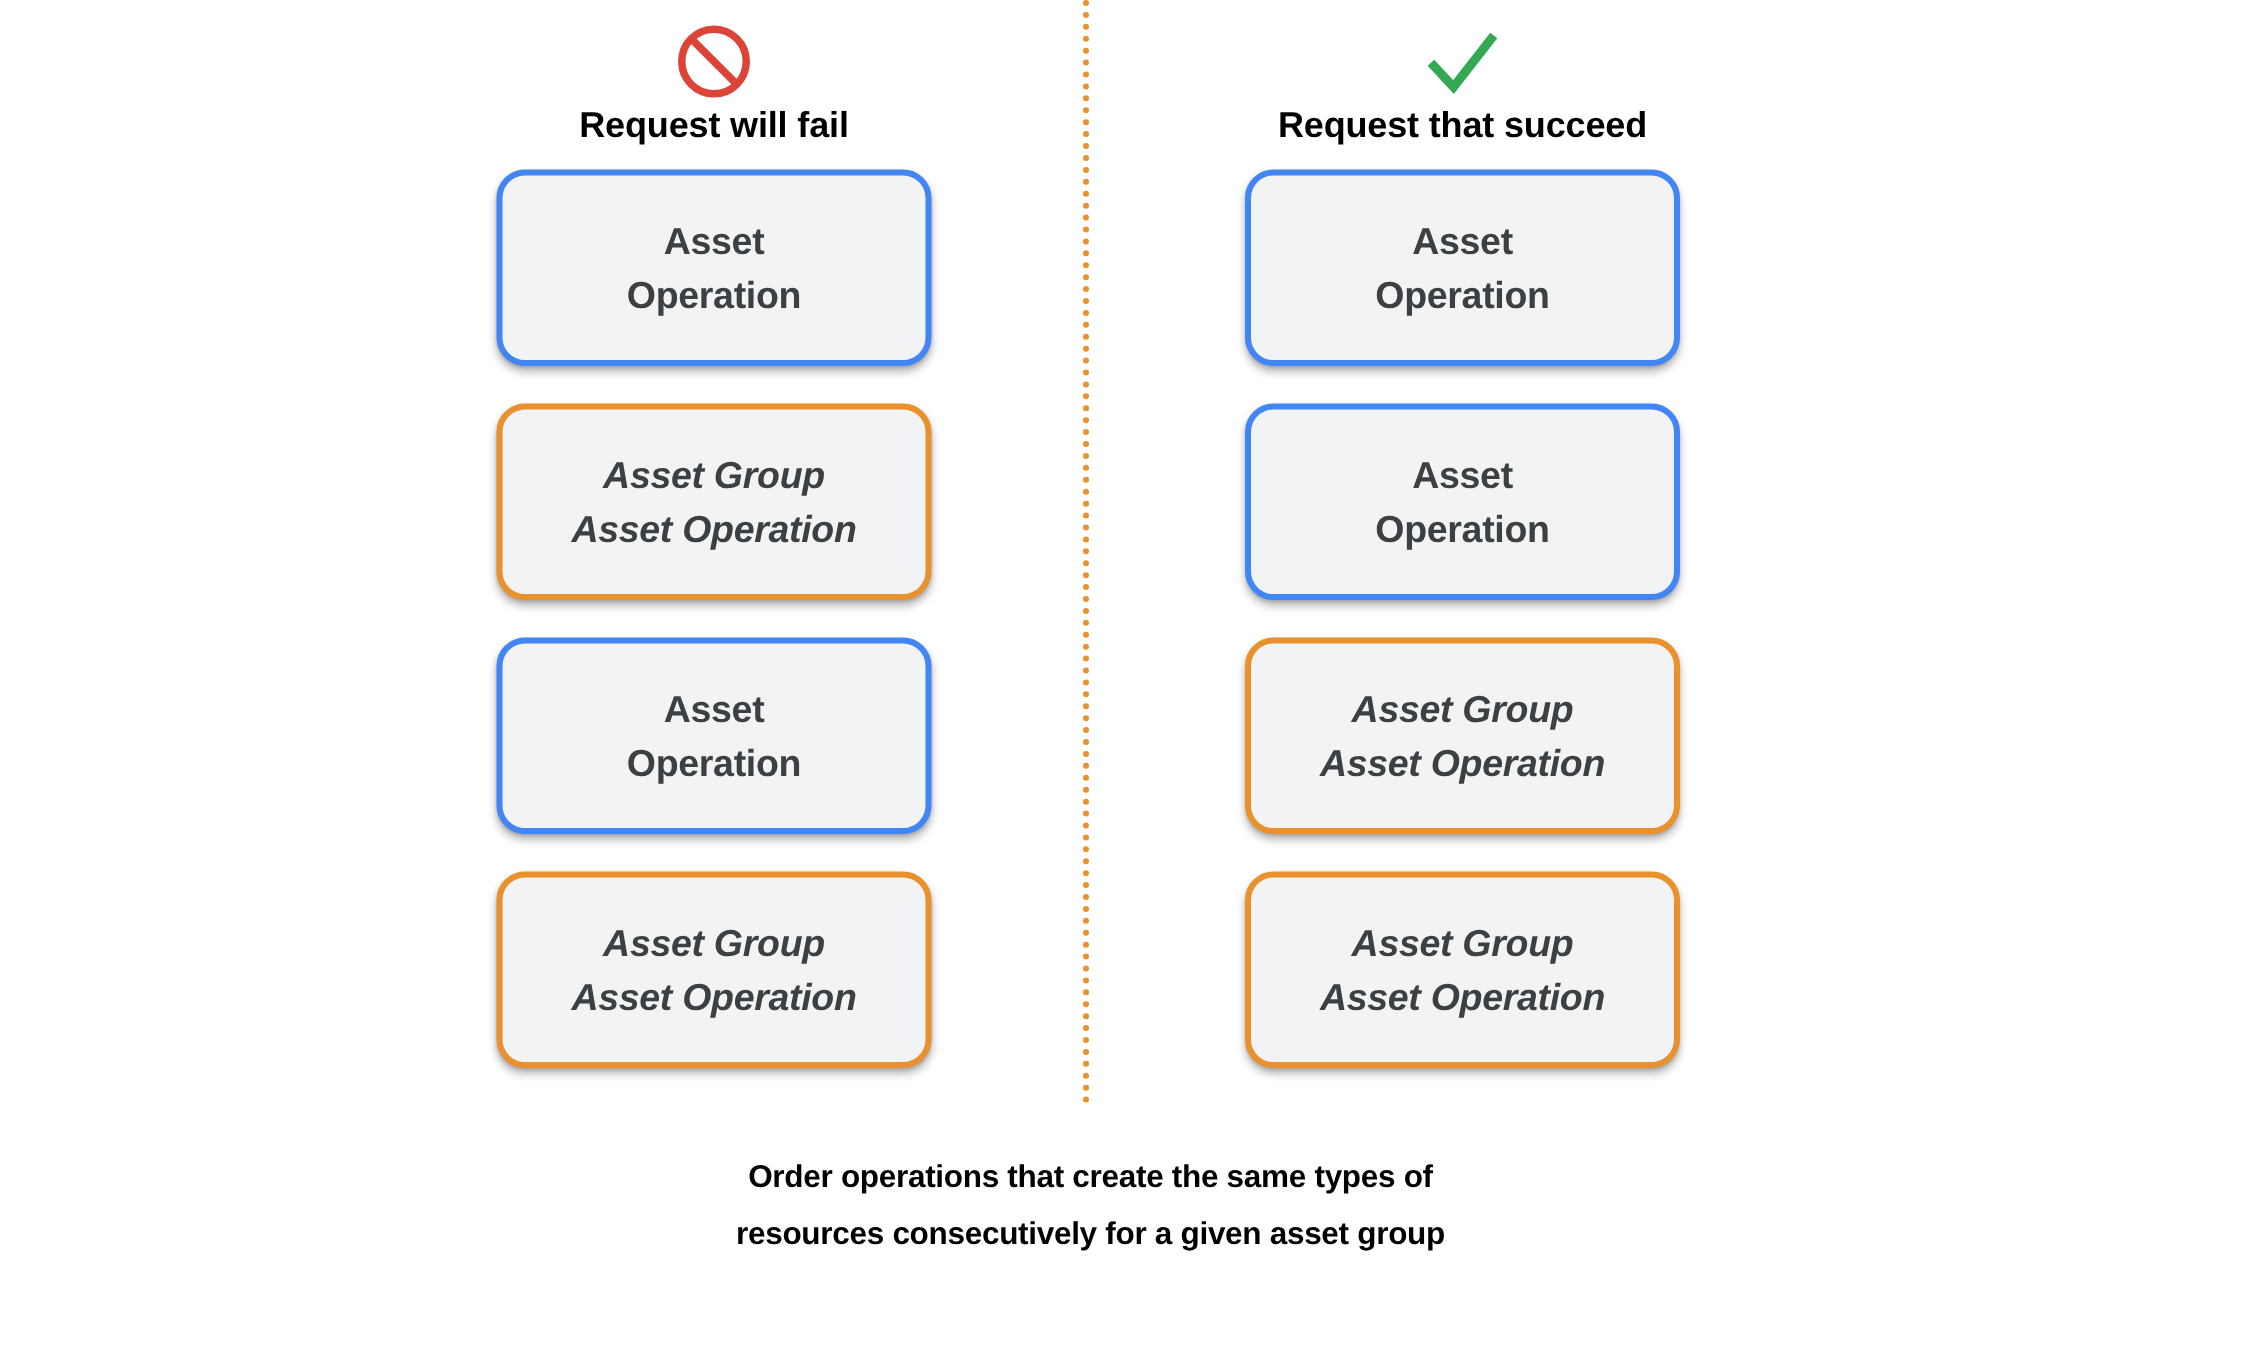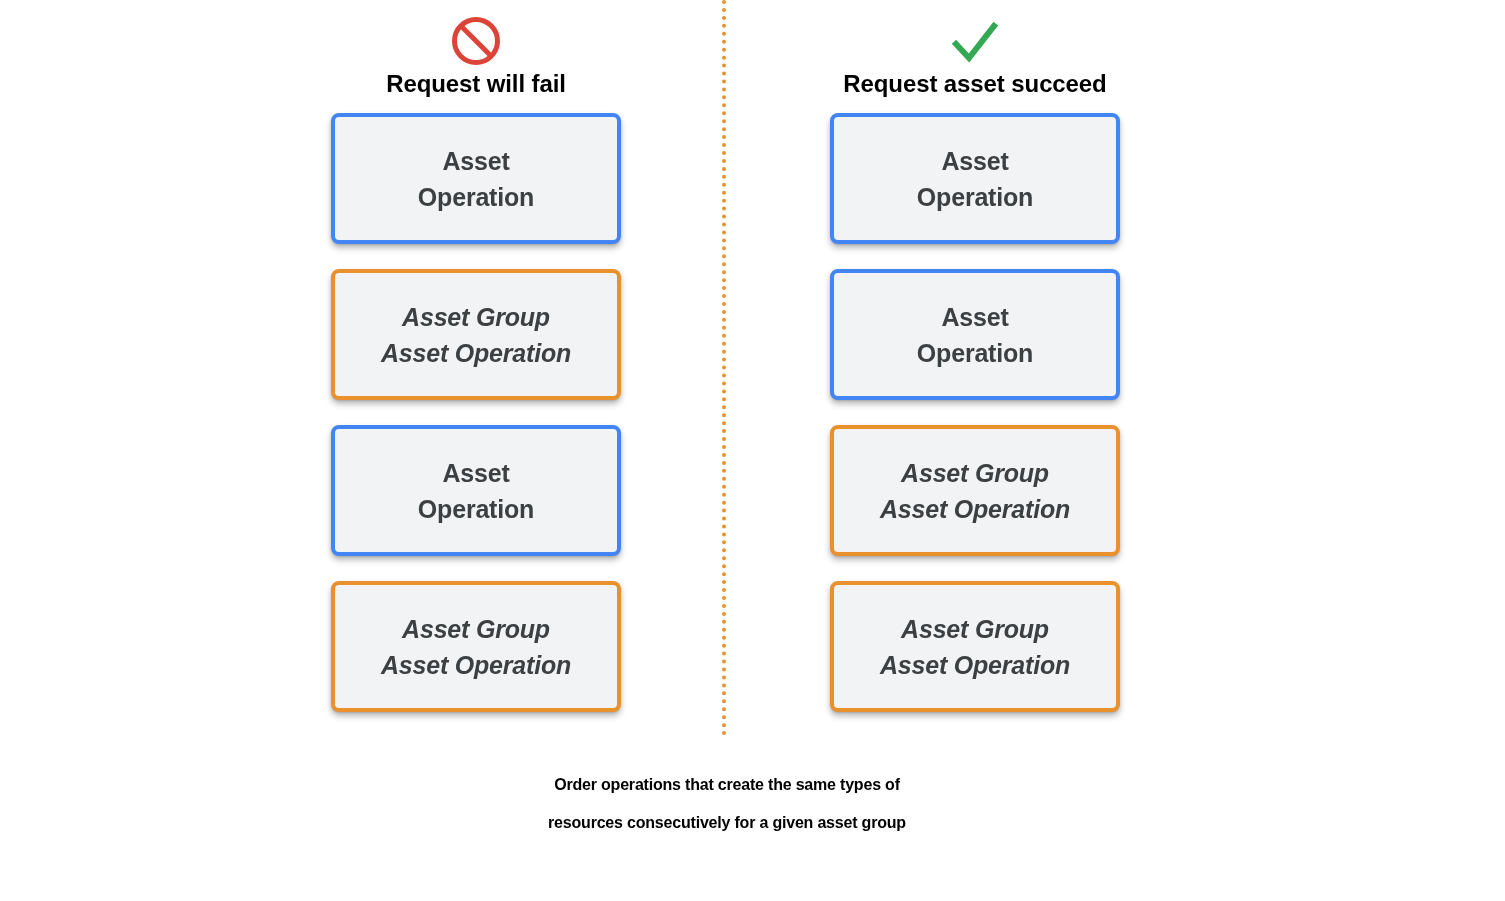--- a/index.html
+++ b/index.html
@@ -69,21 +69,21 @@
     margin-top: 14px;
     display: flex;
     flex-direction: column;
     gap: 25px;
   }
 
   .op-box {
     box-sizing: border-box;
     width: 290px;
     height: 131px;
-    border-radius: 8px;
+    border-radius: 19px;
     border: 4px solid #4285f4;
     background: #f1f3f4;
     box-shadow: 0 4px 6px rgba(0,0,0,0.28), 0 1px 2px rgba(0,0,0,0.12);
     display: flex;
     align-items: center;
     justify-content: center;
     padding: 0 24px;
   }
   .op-box.blue   { border-color: #4285f4; }
   .op-box.orange { border-color: #e8912d; font-style: italic; }
@@ -98,21 +98,21 @@
     white-space: pre-line;
   }
 
   
   .caption {
     position: absolute;
     left: 0;
     top: 766px;
     width: 1454px;
     text-align: center;
-    font-size: 16px;
+    font-size: 21px;
     font-weight: bold;
     line-height: 38px;
     color: #000000;
     letter-spacing: -0.2px;
     white-space: pre-line;
   }
 </style>
 </head>
 <body>
 
@@ -153,21 +153,21 @@
   </div>
 
   <div class="column succeed">
 
     <div class="col-header">
       <span class="status-icon">
         <svg width="54" height="54" viewBox="0 0 54 54" aria-hidden="true">
           <polyline points="8,30 21,44 46,12" fill="none" stroke="#34a853" stroke-width="6" stroke-linecap="square" stroke-linejoin="miter"></polyline>
         </svg>
       </span>
-      <div class="col-title">Request asset succeed</div>
+      <div class="col-title">Request that succeed</div>
     </div>
 
     <div class="box-stack">
       <div class="op-box blue">
         <span class="op-text">Asset
 Operation</span>
       </div>
       <div class="op-box blue">
         <span class="op-text">Asset
 Operation</span>

